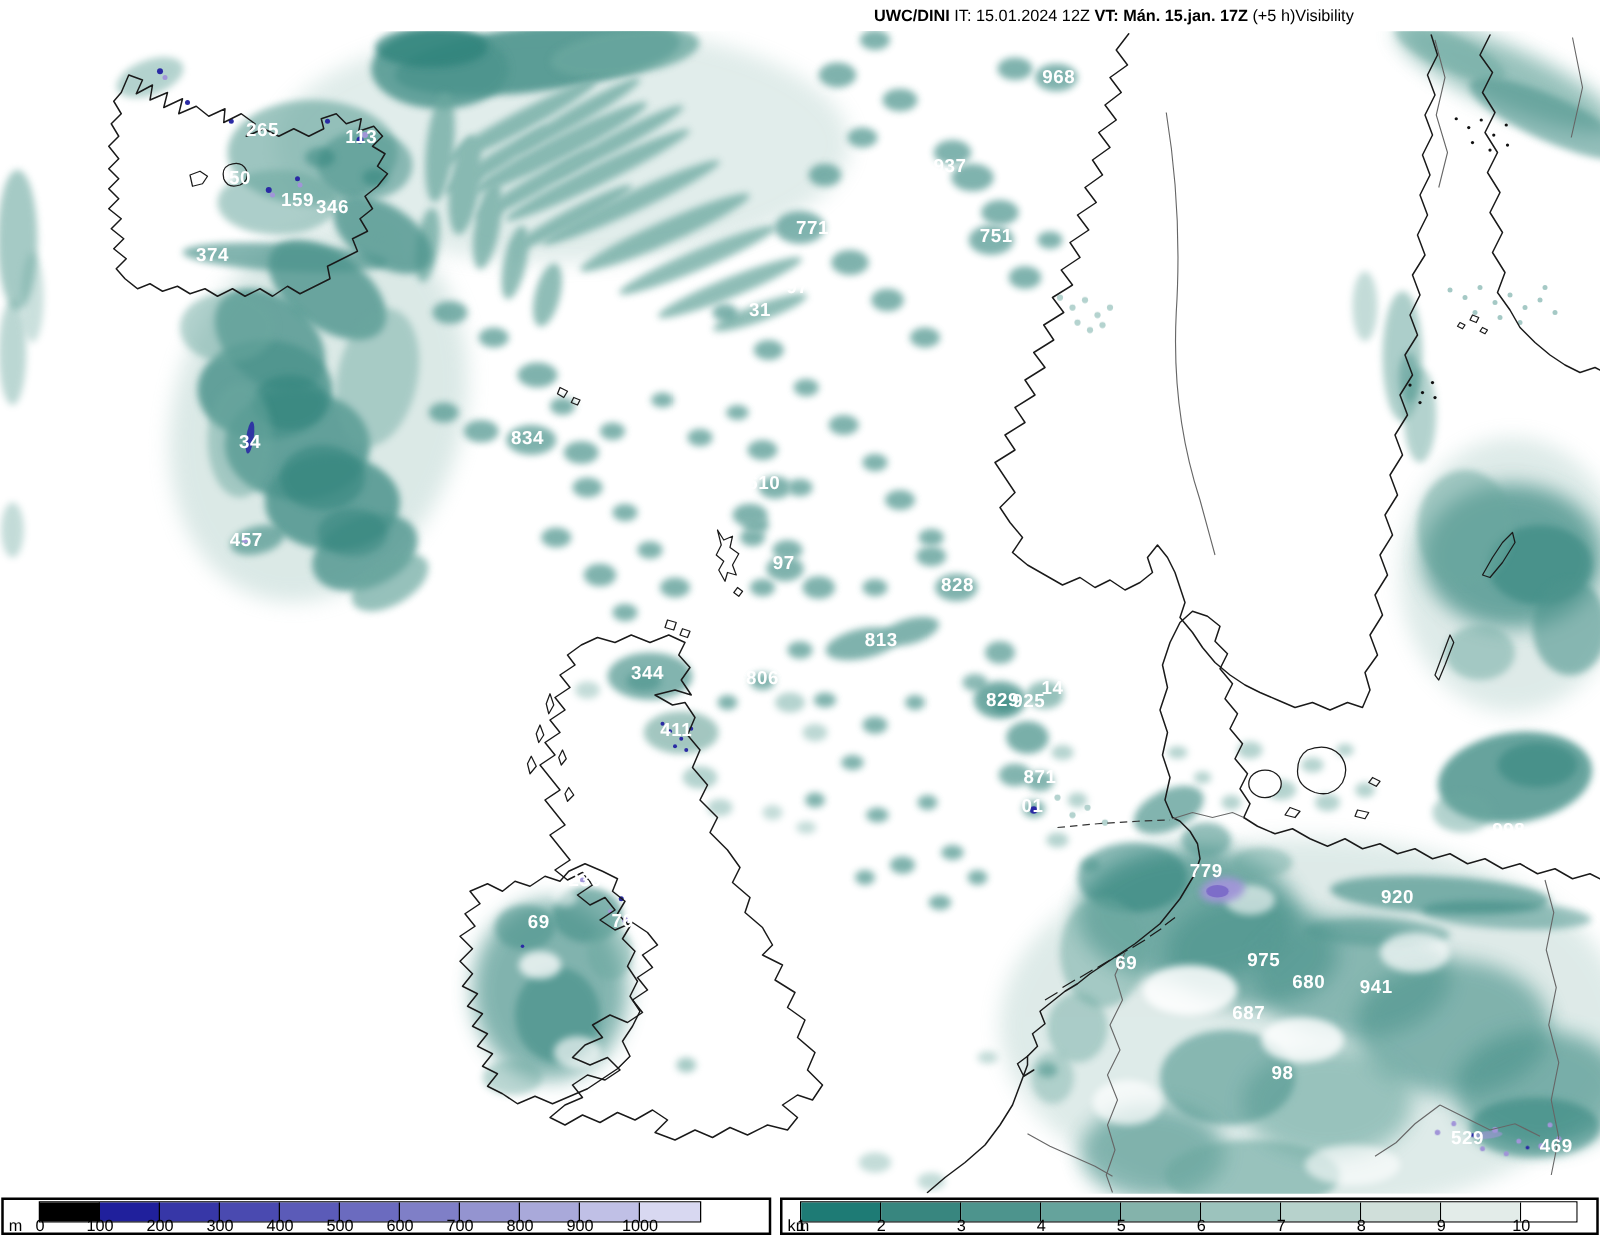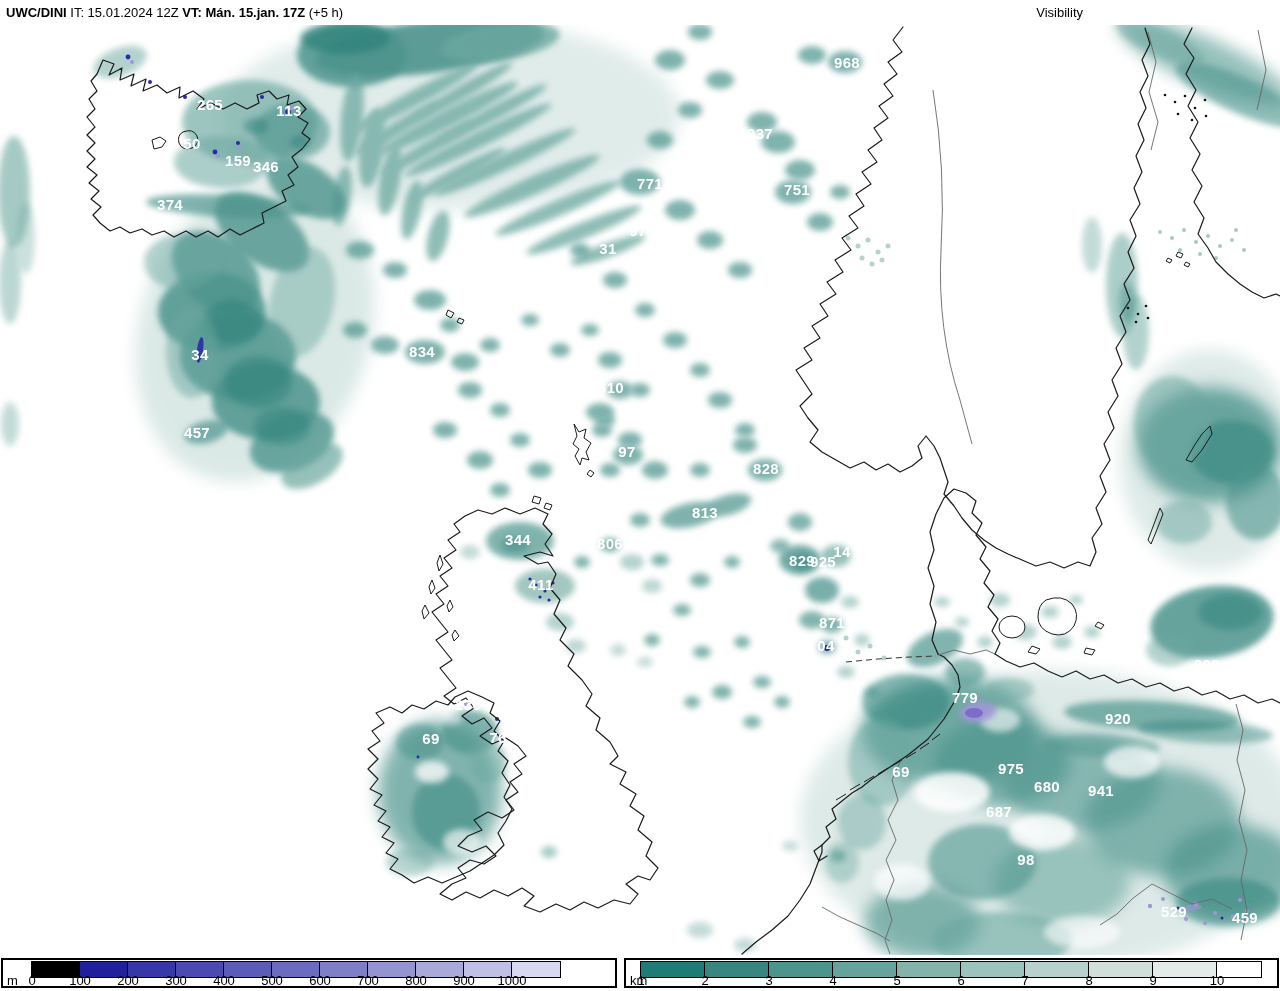--- a/index.html
+++ b/index.html
@@ -1,18 +1,18 @@
 <!DOCTYPE html>
 <html><head>
 <meta charset="utf-8">
 <style>
   html,body{margin:0;padding:0;background:#fff;}
   body{width:1280px;height:991px;overflow:hidden;font-family:"Liberation Sans",sans-serif;}
   .screen{position:relative;width:1280px;height:991px;background:#fff;}
-  .titlebar{position:absolute;top:0;left:0;width:1093px;height:25px;display:flex;justify-content:space-between;align-items:center;box-sizing:border-box;padding:0 10px 0 6px;font-size:13px;color:#000;background:#fff;}
+  .titlebar{position:absolute;top:0;left:0;width:1093px;height:25px;display:flex;justify-content:flex-end;align-items:center;box-sizing:border-box;padding:0 10px 0 6px;font-size:13px;color:#000;background:#fff;}
   .titlebar .b{font-weight:bold;}
   .map{position:absolute;top:25px;left:0;width:1280px;height:930px;background:#fff;}
   .map svg{position:absolute;left:0;top:0;}
   .labels-layer{position:absolute;left:0;top:0;width:1280px;height:930px;pointer-events:none;}
   .maplabel{position:absolute;transform:translate(-50%,-50%);color:#fff;font-weight:bold;font-size:15px;letter-spacing:.4px;white-space:nowrap;}
   .legends{position:absolute;top:955px;left:0;width:1280px;height:36px;background:#fff;}
   .legend{position:absolute;top:3px;height:30px;border:2px solid #000;background:#fff;box-sizing:border-box;}
   #legend-m{left:1px;width:616px;}
   #legend-km{left:624px;width:655px;}
   .strip{position:absolute;top:1px;height:15px;display:inline-flex;border:1px solid #000;box-sizing:content-box;background:#fff;}
@@ -439,35 +439,35 @@
         <div class="maplabel" style="left: 627px; top: 426px;">97</div>
         <div class="maplabel" style="left: 766px; top: 443px;">828</div>
         <div class="maplabel" style="left: 705px; top: 487px;">813</div>
         <div class="maplabel" style="left: 610px; top: 518px;">806</div>
         <div class="maplabel" style="left: 518px; top: 514px;">344</div>
         <div class="maplabel" style="left: 541px; top: 559px;">411</div>
         <div class="maplabel" style="left: 802px; top: 535px;">829</div>
         <div class="maplabel" style="left: 842px; top: 526px;">14</div>
         <div class="maplabel" style="left: 823px; top: 536px;">925</div>
         <div class="maplabel" style="left: 832px; top: 597px;">871</div>
-        <div class="maplabel" style="left: 826px; top: 620px;">04</div>
+        <div class="maplabel" style="left: 826px; top: 620px;">01</div>
         <div class="maplabel" style="left: 1207px; top: 612px; margin-top: 27px;">998</div>
         <div class="maplabel" style="left: 468px; top: 679px;">236</div>
         <div class="maplabel" style="left: 431px; top: 713px;">69</div>
         <div class="maplabel" style="left: 498px; top: 712px;">76</div>
         <div class="maplabel" style="left: 965px; top: 672px;">779</div>
         <div class="maplabel" style="left: 1118px; top: 693px; text-align: center;">920</div>
         <div class="maplabel" style="left: 1101px; top: 717px; margin-top: 48px;">941</div>
         <div class="maplabel" style="left: 1011px; top: 743px;">975</div>
         <div class="maplabel" style="left: 1047px; top: 761px;">680</div>
         <div class="maplabel" style="left: 999px; top: 786px;">687</div>
         <div class="maplabel" style="left: 901px; top: 746px;">69</div>
         <div class="maplabel" style="left: 1026px; top: 834px;">98</div>
         <div class="maplabel" style="left: 1174px; top: 886px;">529</div>
-        <div class="maplabel" style="left: 1245px; top: 892px;">459</div>
+        <div class="maplabel" style="left: 1245px; top: 892px;">469</div>
       </div>
   </div>
 
   <div class="legends">
     <div class="legend" id="legend-m">
       <span class="unit">m</span>
       <div class="strip" style="left: 28px;">
           <div class="seg" style="width: 48px; background: rgb(0, 0, 0);"></div>
           <div class="seg" style="width: 48px; background: rgb(32, 32, 156);"></div>
           <div class="seg" style="width: 48px; background: rgb(55, 55, 167);"></div>

